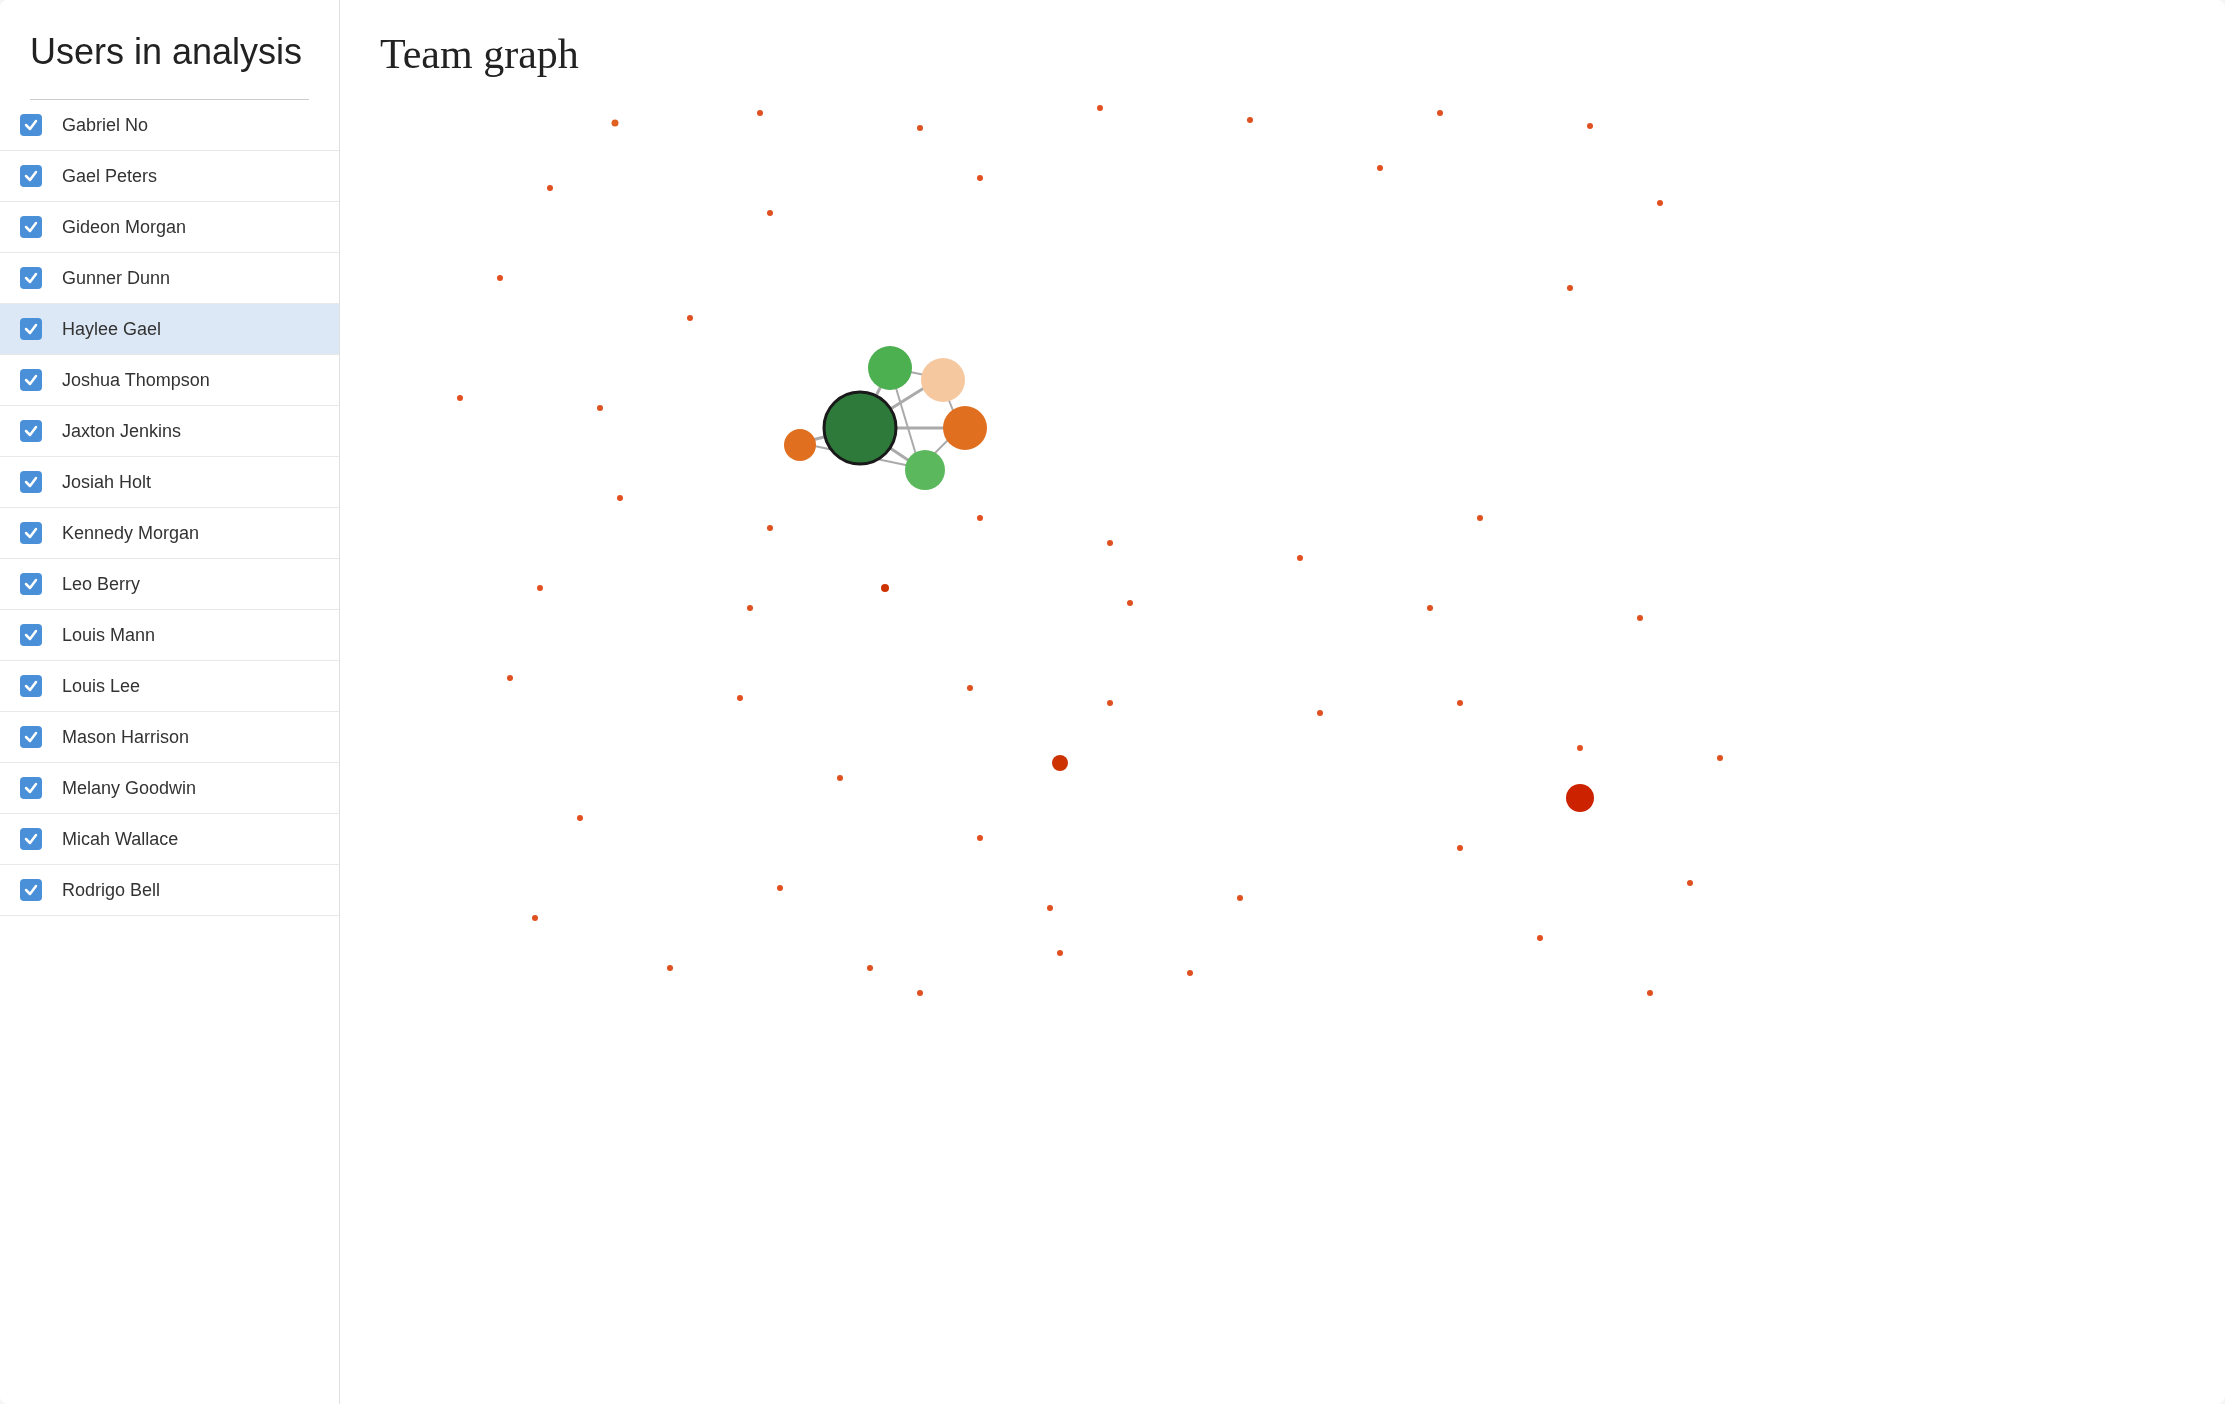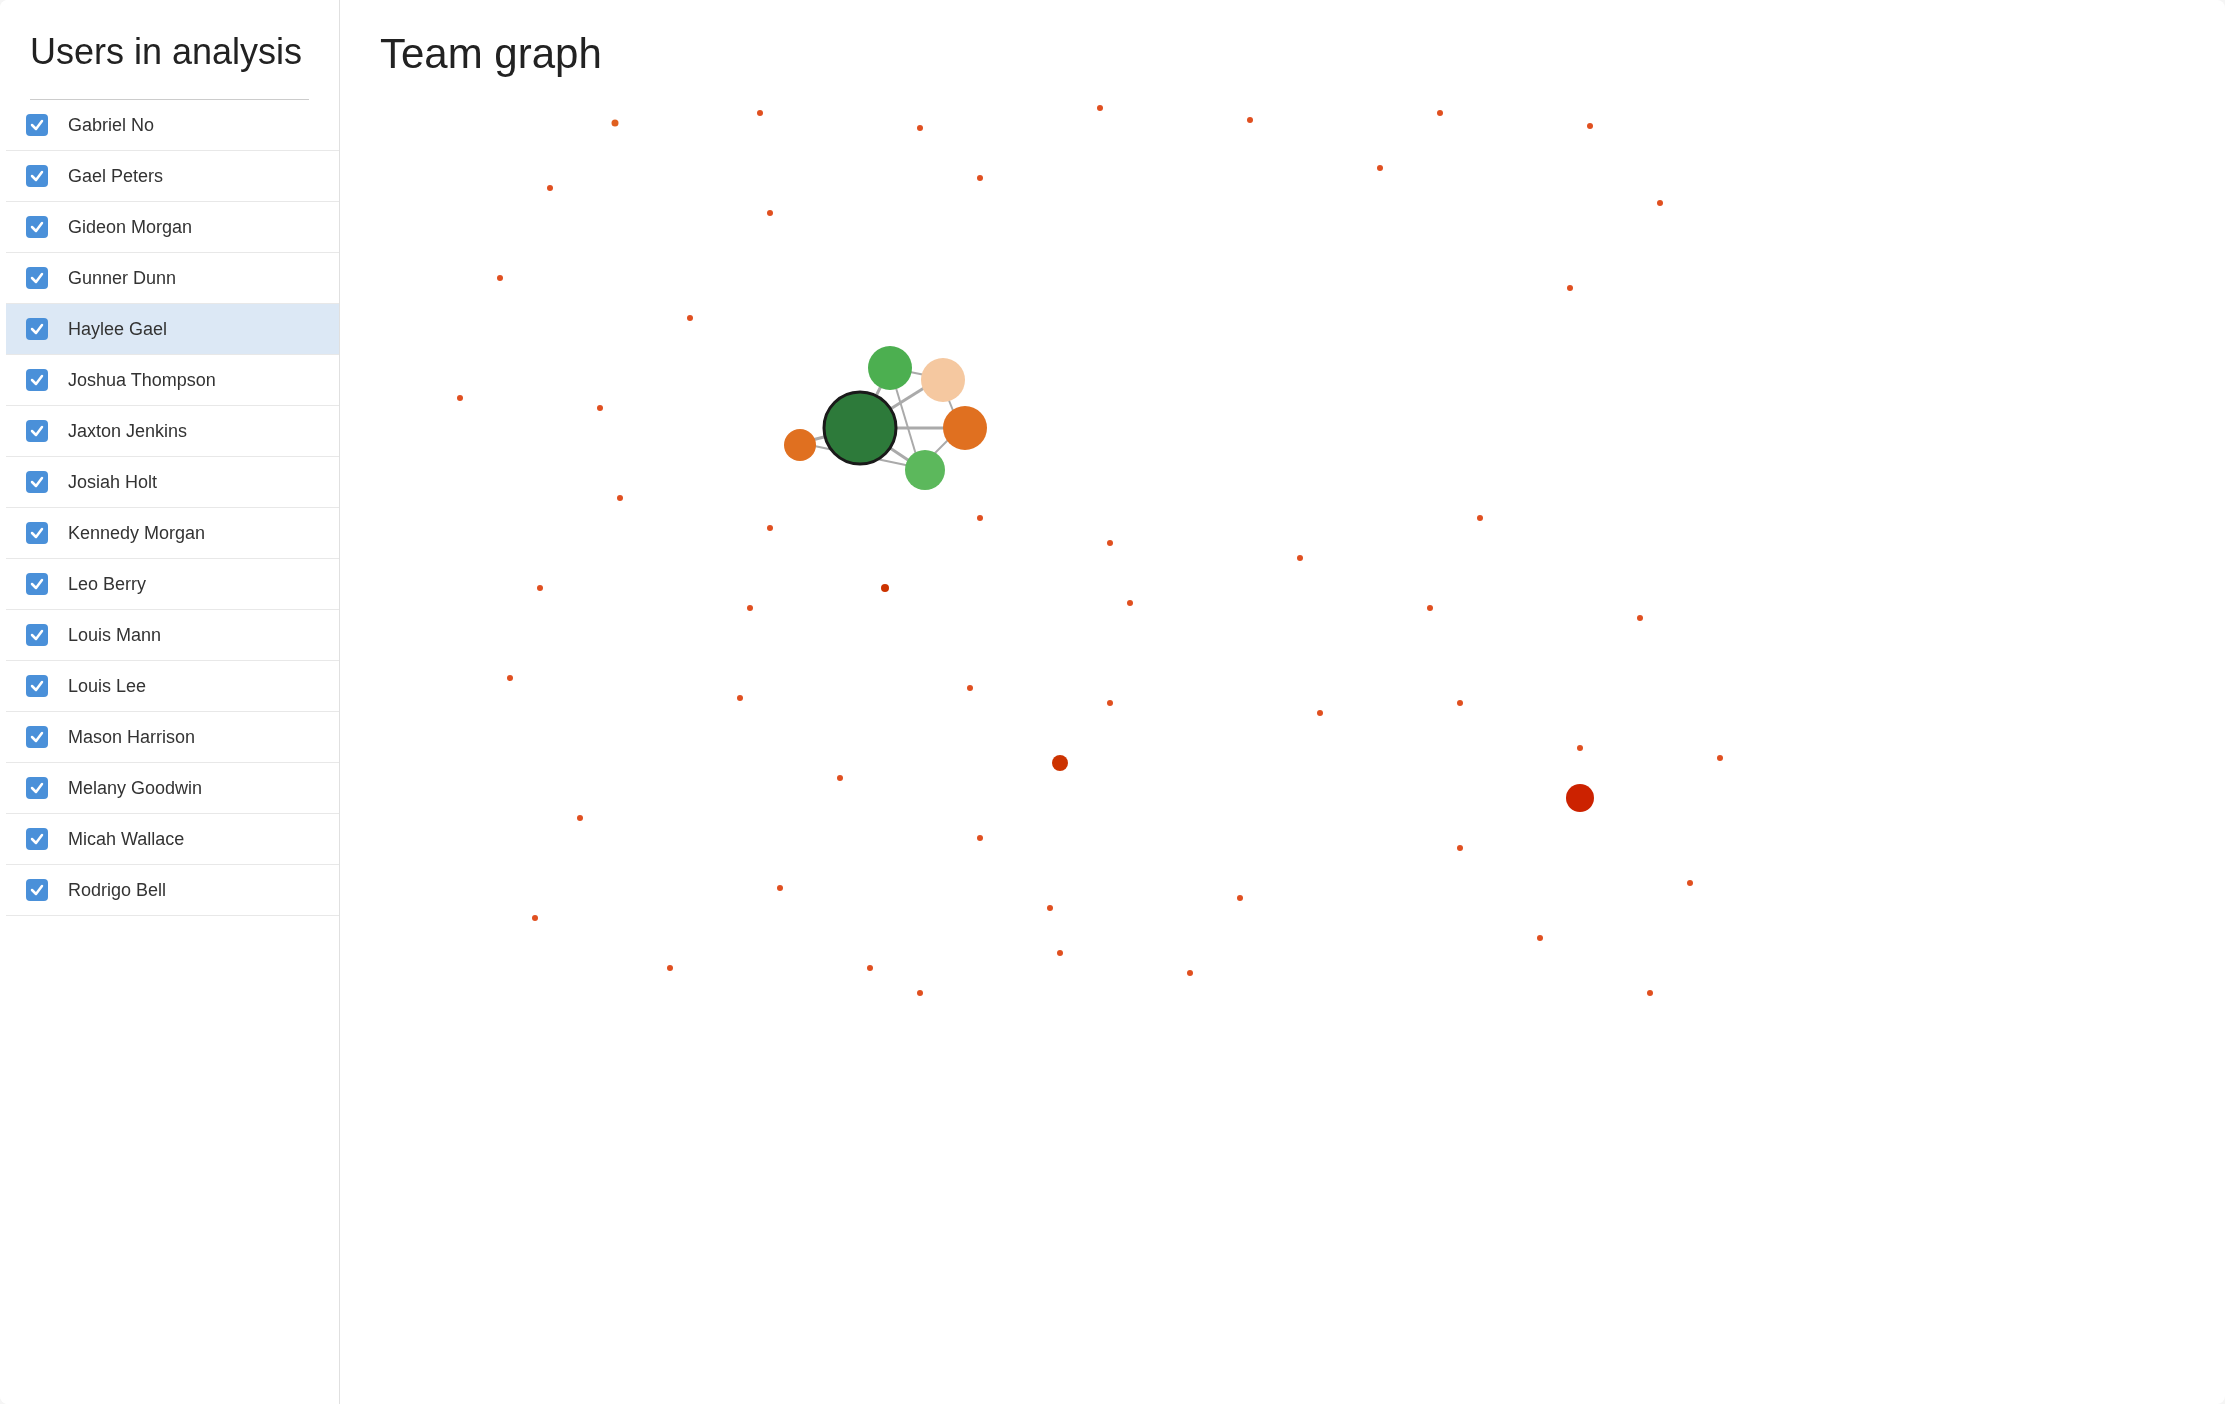--- a/index.html
+++ b/index.html
@@ -56,21 +56,20 @@
     .sidebar-list::-webkit-scrollbar-track {
       background: #f0f0f0;
     }
     .list-item {
       display: flex;
       align-items: center;
       padding: 14px 20px 14px 20px;
       border-bottom: 1px solid #e8e8e8;
       cursor: pointer;
       background: white;
-      margin-left: 6px;
     }
     .list-item.active {
       background: #dce8f5;
     }
     .checkbox {
       width: 22px;
       height: 22px;
       background: #4a90d9;
       border-radius: 4px;
       display: flex;
@@ -92,20 +91,21 @@
       flex: 1;
       padding: 30px 40px;
       position: relative;
       overflow: hidden;
     }
     .main-title {
       font-size: 42px;
       font-weight: 300;
       color: #222;
       margin-bottom: 20px;
+      font-family: Liberation Serif, serif;
     }
     .graph-area {
       position: relative;
       width: 100%;
       height: calc(100% - 80px);
     }
   </style>
 </head>
 <body>
 

